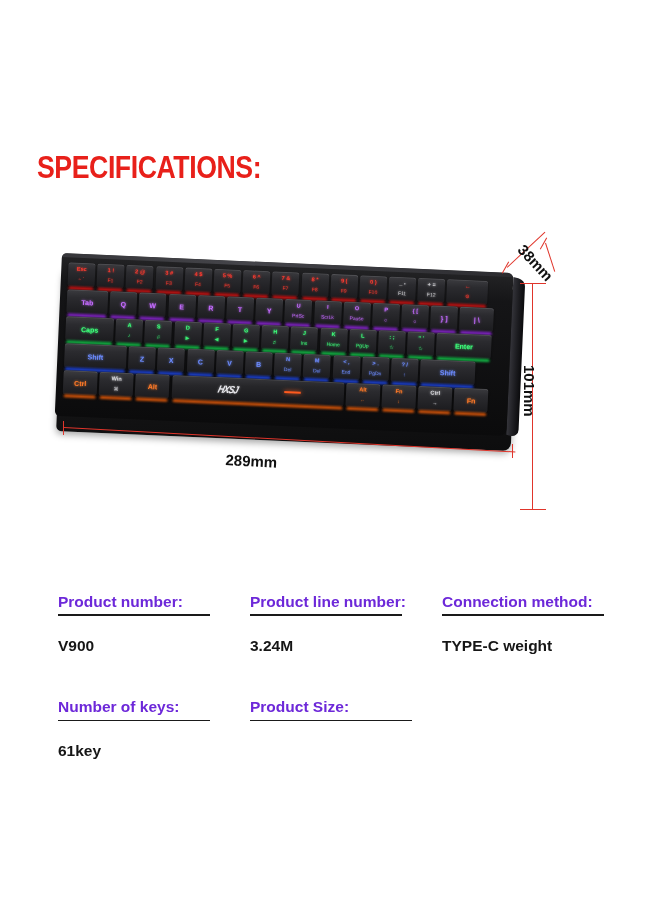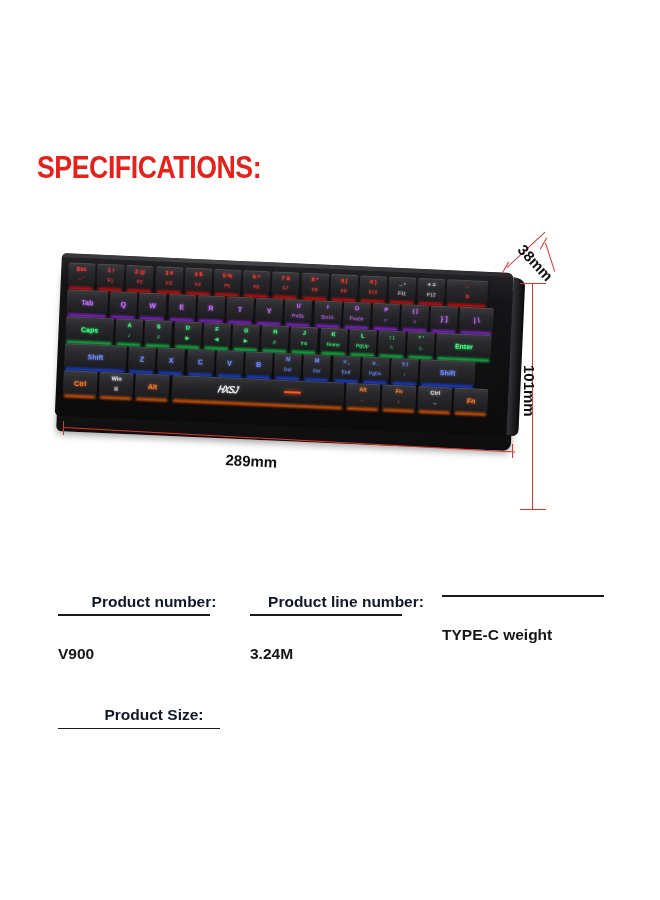--- a/index.html
+++ b/index.html
@@ -143,30 +143,30 @@
     font-family:"Liberation Sans",sans-serif;
     font-size:15px;font-weight:bold;color:#111;
     white-space:nowrap;
   }
 
   
   .specs{position:absolute;left:58px;top:592px;width:560px;}
   .spec-row{display:flex;margin-bottom:42px;}
   .spec-cell{width:192px;flex:0 0 auto;}
   .spec-label{
-    font-size:15.5px;font-weight:bold;color:#0f172a;
-    line-height:1.25;white-space:nowrap;text-align:center;
+    font-size:15.5px;font-weight:bold;color:#6d28d9;
+    line-height:1.25;white-space:nowrap;
   }
   .spec-rule{
     height:1.6px;background:#1a1a1a;margin-top:3px;
     width:152px;
   }
   .spec-cell.c3 .spec-rule{width:162px;}
   .spec-value{
-    margin-top:28px;
+    margin-top:20px;
     font-size:15.5px;font-weight:bold;color:#161616;
     line-height:1.25;white-space:nowrap;
   }
 </style>
 </head>
 <body>
 
 <div class="page">
 
   <div class="title">SPECIFICATIONS:</div>
@@ -445,26 +445,32 @@
         <div class="spec-label">Product number:</div>
         <div class="spec-rule"></div>
         <div class="spec-value">V900</div>
       </div>
       <div class="spec-cell c2">
         <div class="spec-label">Product line number:</div>
         <div class="spec-rule"></div>
         <div class="spec-value">3.24M</div>
       </div>
       <div class="spec-cell c3">
+        <div class="spec-label">Connection method:</div>
         <div class="spec-rule"></div>
         <div class="spec-value">TYPE-C weight</div>
       </div>
     </div>
 
     <div class="spec-row">
+      <div class="spec-cell c2">
+        <div class="spec-label">Number of keys:</div>
+        <div class="spec-rule"></div>
+        <div class="spec-value">61key</div>
+      </div>
       <div class="spec-cell c3">
         <div class="spec-label">Product Size:</div>
         <div class="spec-rule"></div>
       </div>
     </div>
 
   </div>
 
 </div>
 

